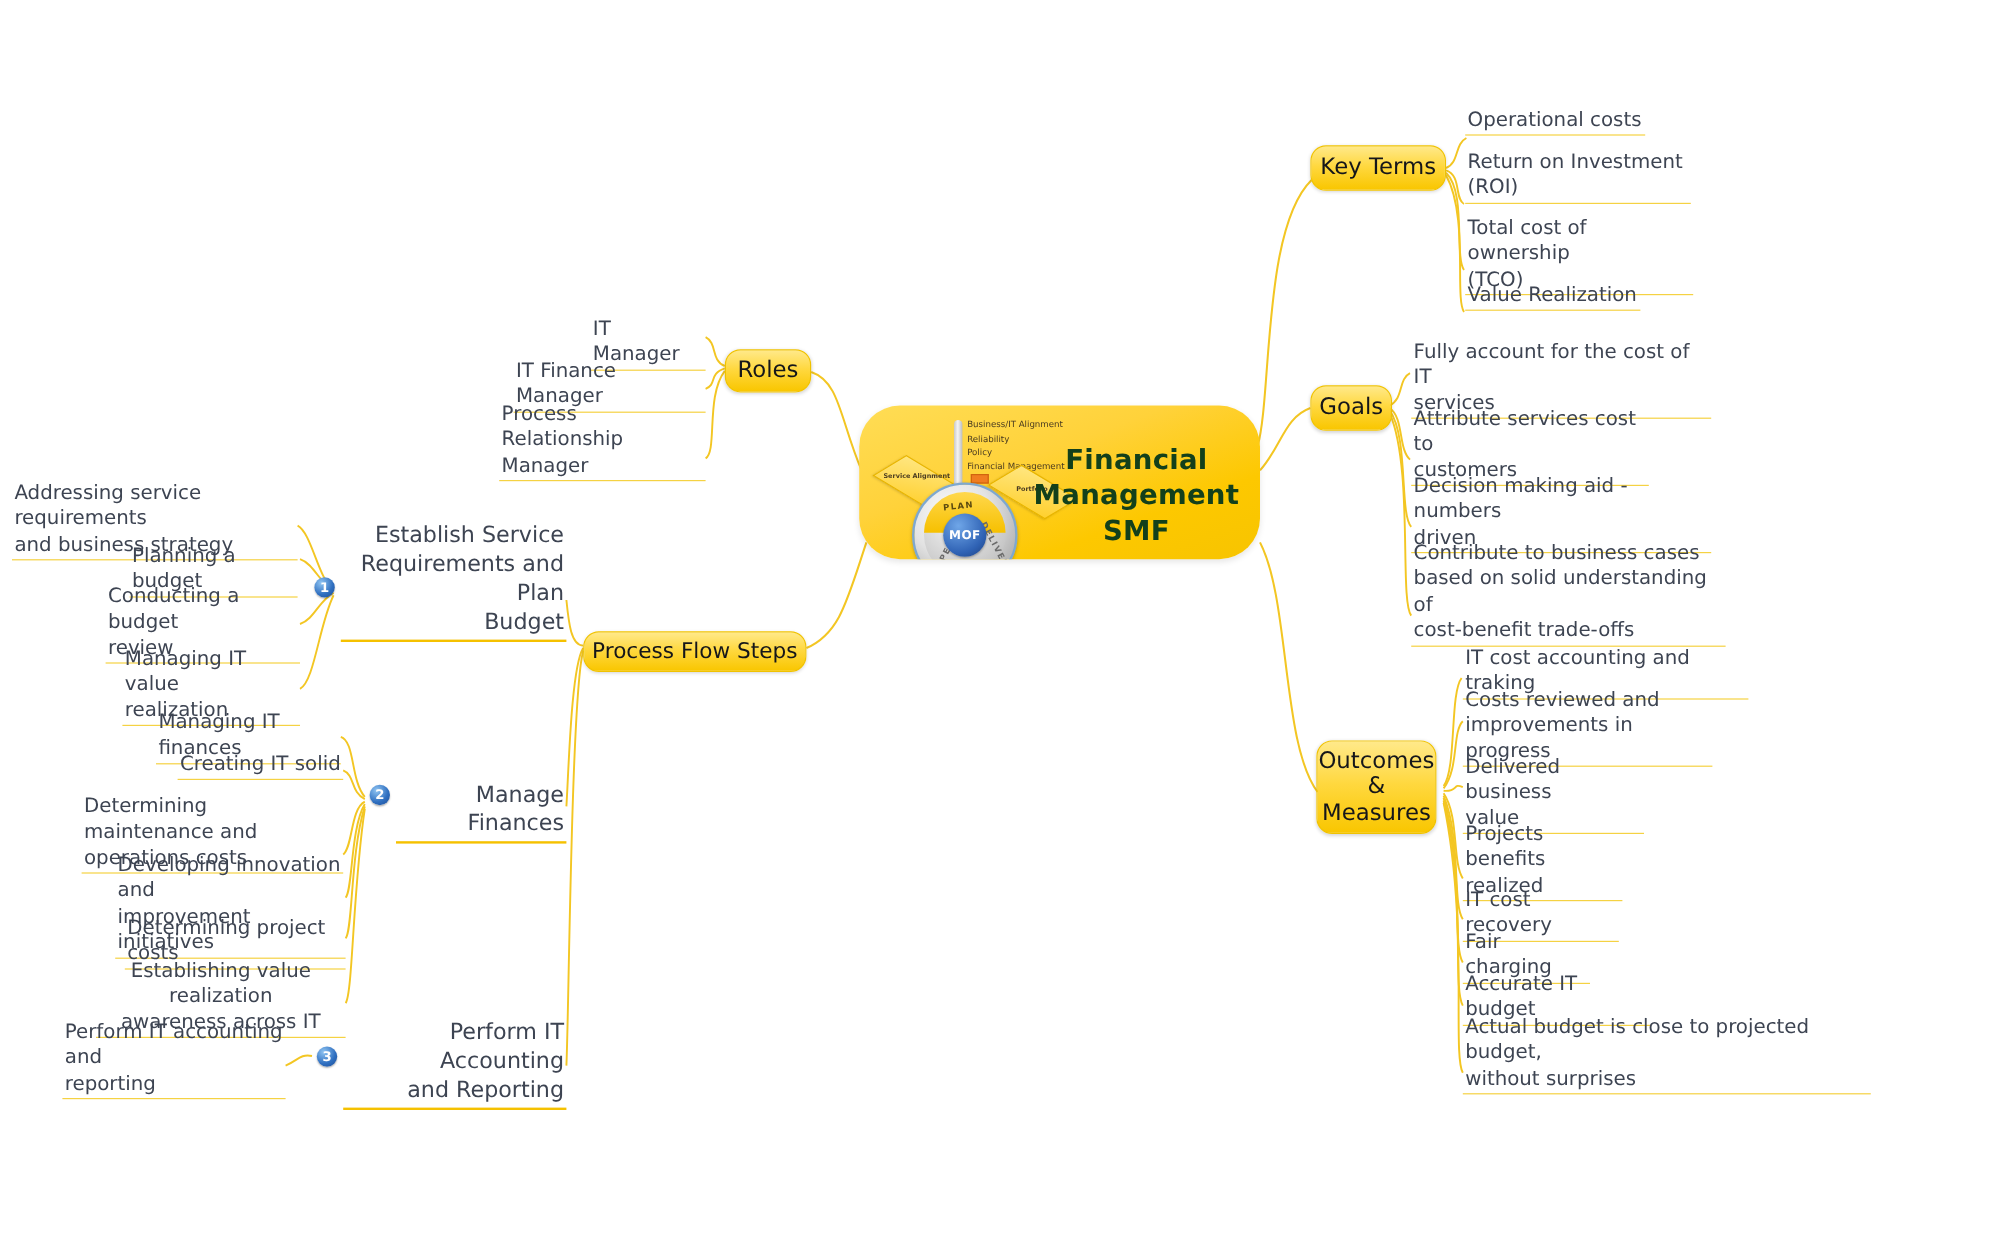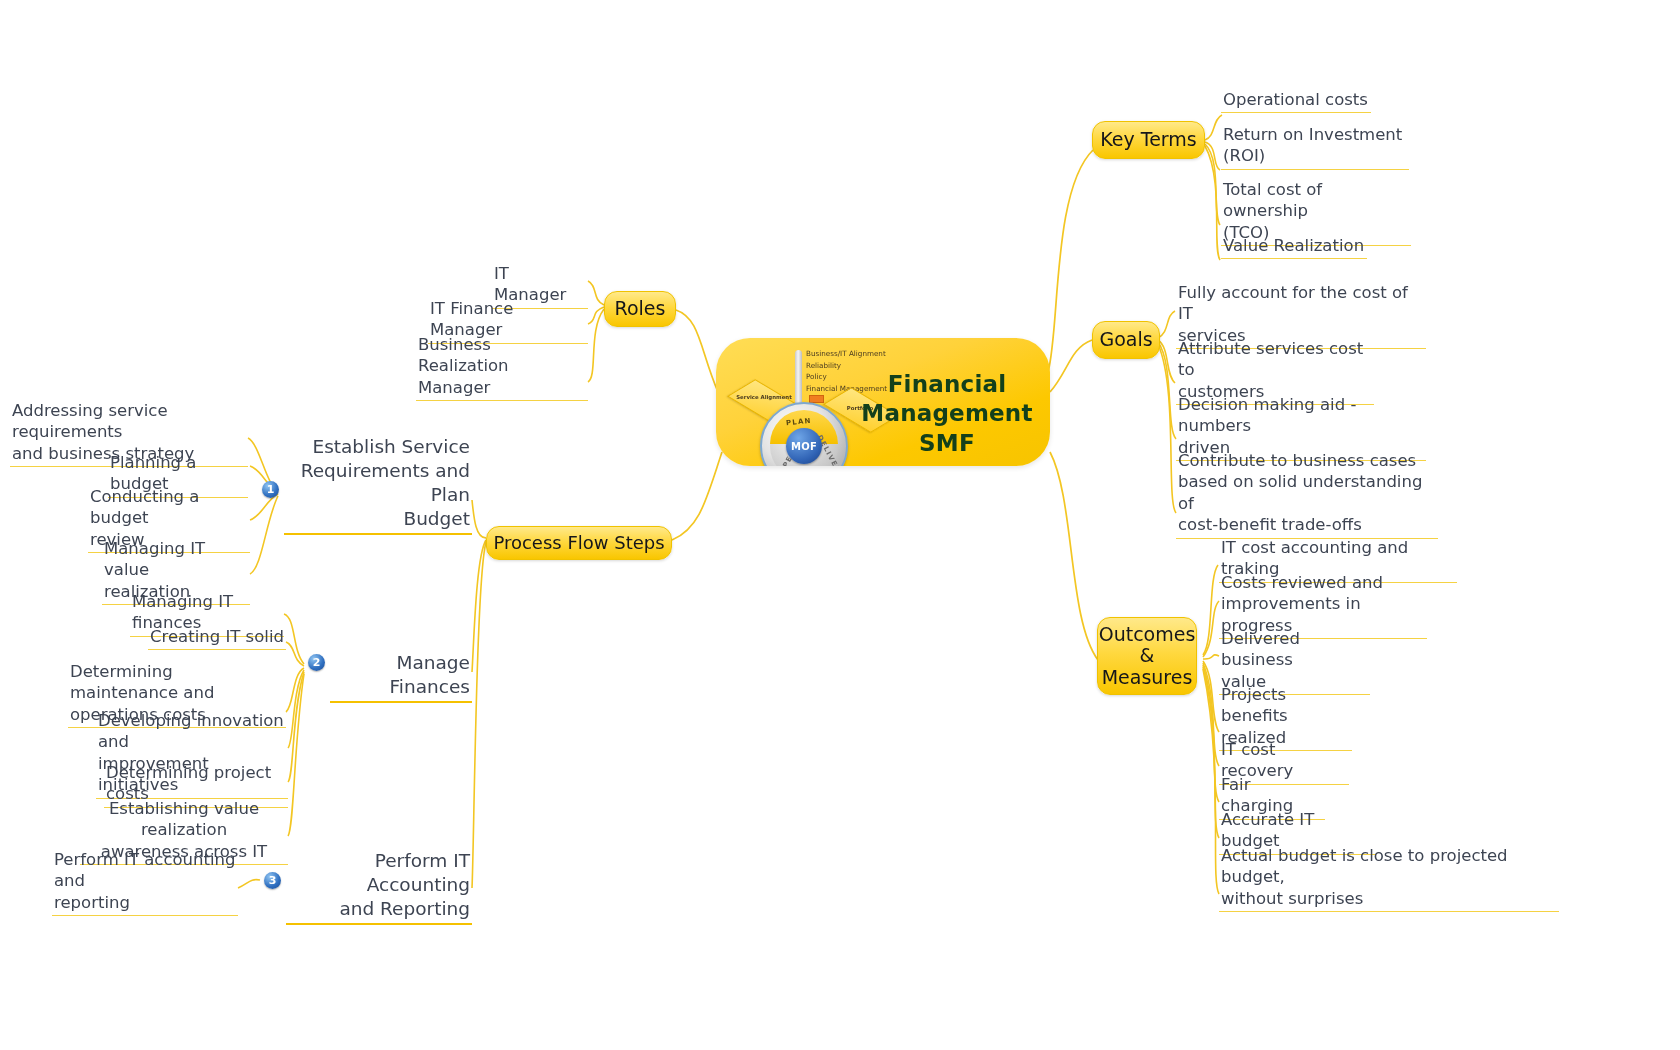--- a/index.html
+++ b/index.html
@@ -204,21 +204,21 @@
 realized</div>
   <div class="leaf" style="left:1219px;top:739px;width:130px;">IT cost recovery</div>
   <div class="leaf" style="left:1219px;top:774px;width:106px;">Fair charging</div>
   <div class="leaf" style="left:1219px;top:809px;width:157px;">Accurate IT budget</div>
   <div class="leaf" style="left:1219px;top:845px;width:340px;">Actual budget is close to projected budget,
 without surprises</div>
 
   <div class="cap" style="left:604px;top:291px;width:72px;height:36px;">Roles</div>
   <div class="leaf" style="left:492px;top:263px;width:96px;">IT Manager</div>
   <div class="leaf" style="left:428px;top:298px;width:160px;">IT Finance Manager</div>
-  <div class="leaf" style="left:416px;top:334px;width:172px;">Business Realization
+  <div class="leaf" style="left:416px;top:334px;width:172px;">Process Relationship
 Manager</div>
 
   <div class="cap small" style="left:486px;top:526px;width:186px;height:34px;">Process Flow Steps</div>
 
   <div class="num" style="left:262px;top:481px;">1</div>
   <div class="step" style="left:284px;top:435px;width:188px;">Establish Service
 Requirements and Plan
 Budget</div>
   <div class="leaf" style="left:10px;top:400px;width:238px;">Addressing service requirements
 and business strategy</div>

